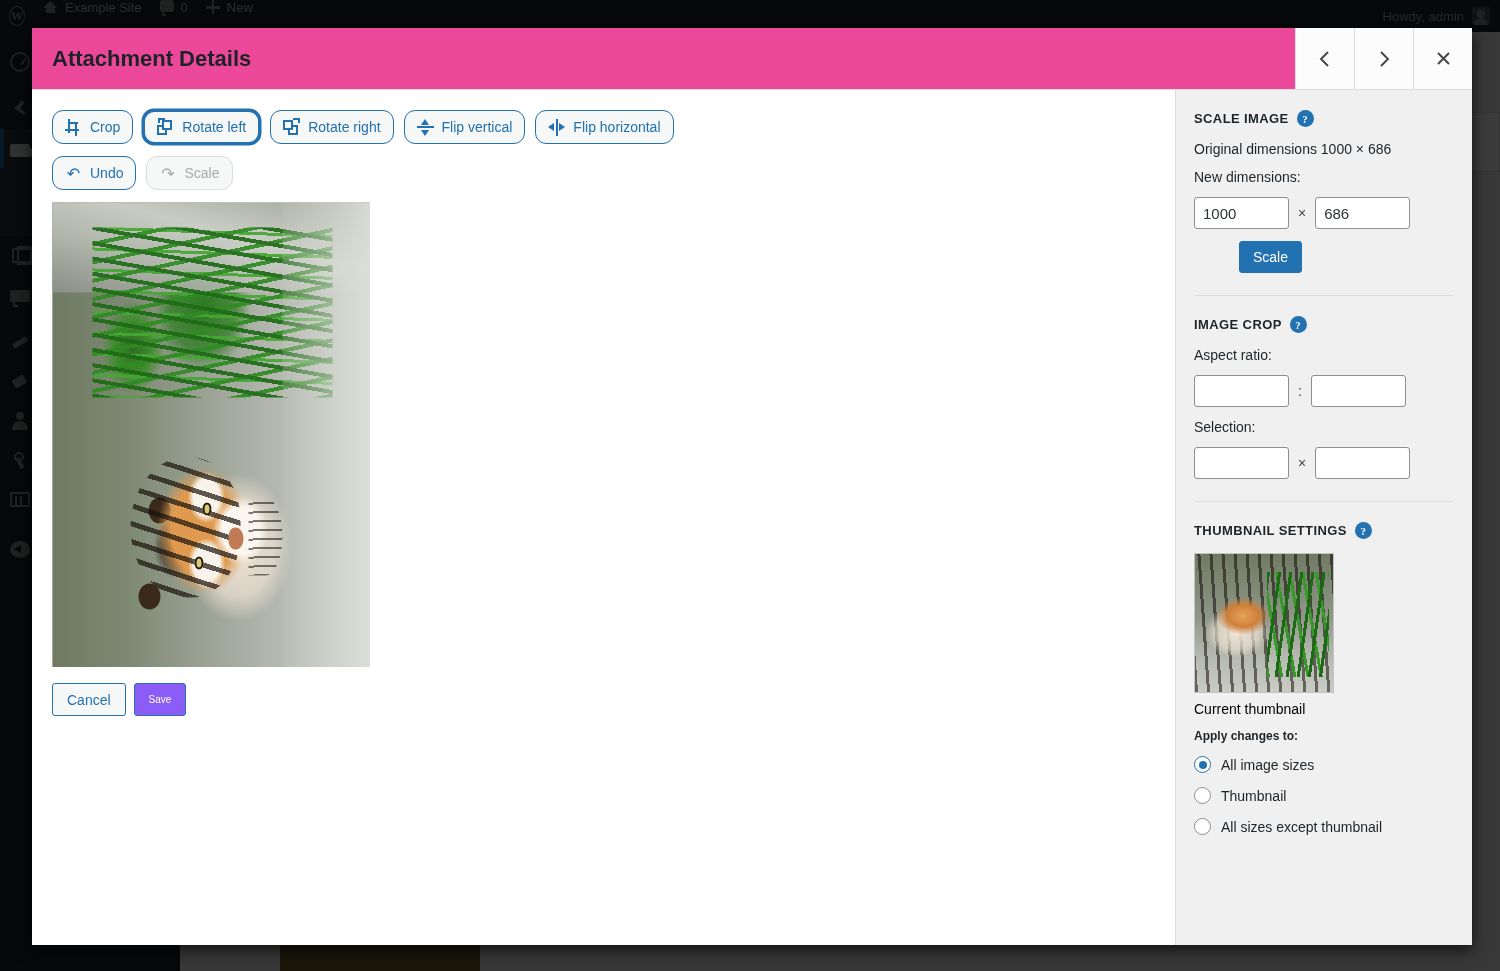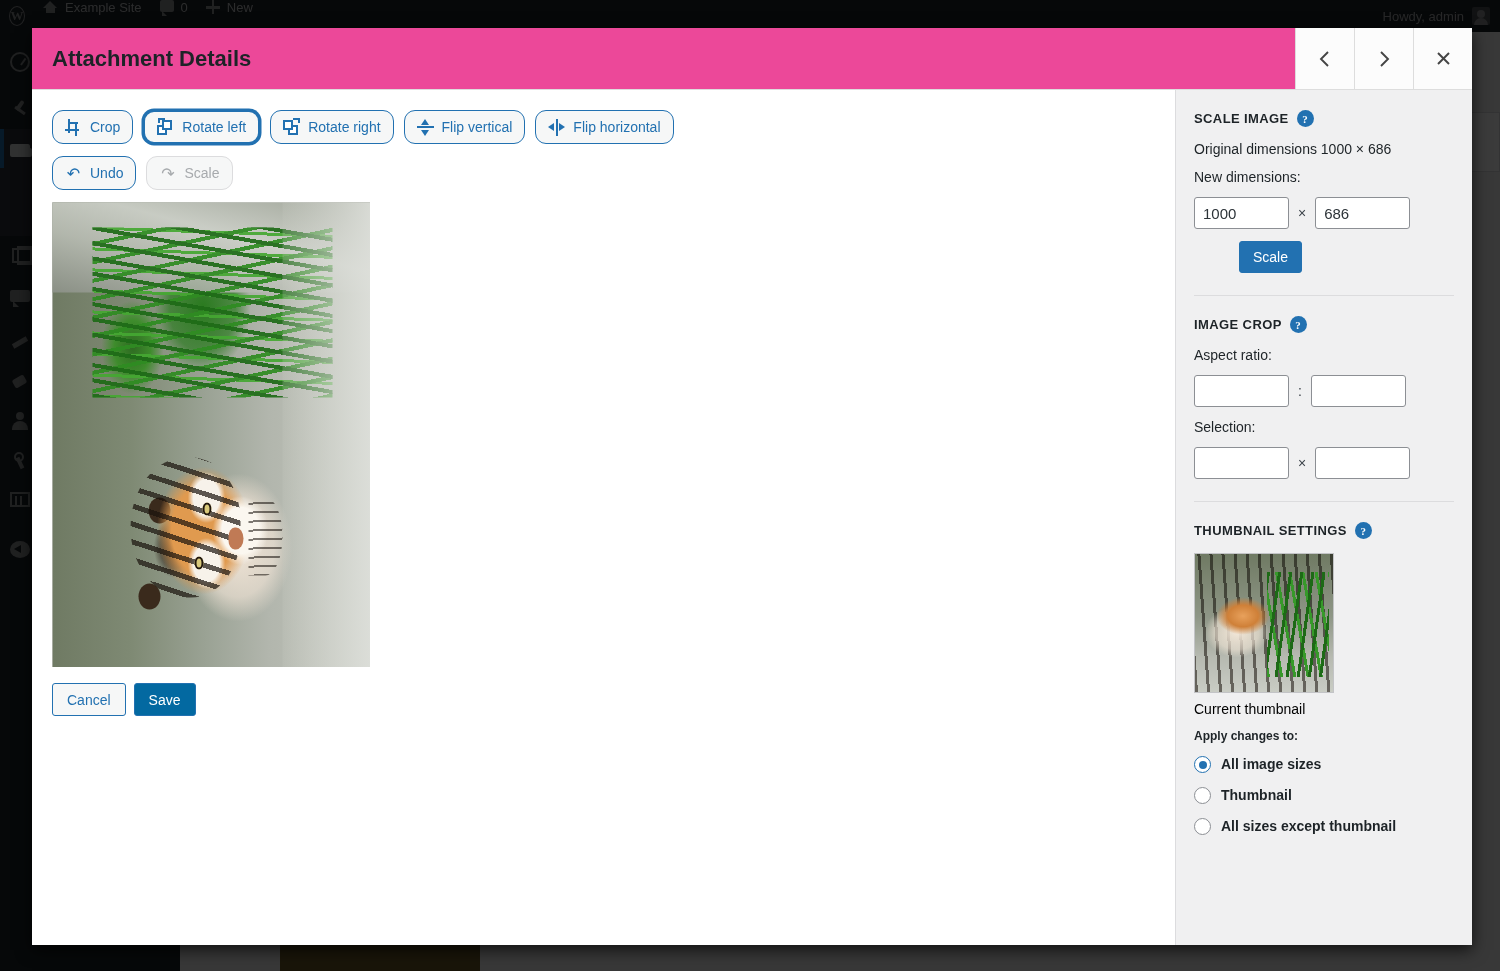--- a/index.html
+++ b/index.html
@@ -229,22 +229,22 @@
     background:linear-gradient(105deg,#8d9289 0%,#b9bdb4 35%,#cfd2cb 60%,#9aa093 100%);
     opacity:.9;
   }
 
   .action-row { margin-top:16px; display:flex; gap:8px; }
   .btn-secondary {
     height:33px; padding:0 14px; background:#f6f7f7; border:1px solid #2271b1;
     border-radius:3px; color:#2271b1; font-size:14px; cursor:pointer;
   }
   .btn-primary {
-    height:33px; padding:0 14px; background:#0369a1; border:1px solid #2271b1;
-    border-radius:3px; color:#fff; font-size:14px; cursor:pointer;
+    height:33px; padding:0 14px; background:#8b5cf6; border:1px solid #2271b1;
+    border-radius:3px; color:#fff; font-size:10px; cursor:pointer;
   }
 
   
   .settings-pane {
     width:297px; flex:0 0 297px; background:#f0f0f1;
     border-left:1px solid #dcdcde; padding:20px 18px; overflow:auto;
   }
   .sec-title {
     font-size:13px; font-weight:bold; letter-spacing:.4px;
     color:#1d2327; text-transform:uppercase; display:flex; align-items:center; gap:8px;
@@ -281,21 +281,21 @@
     background-blend-mode: normal, normal, multiply, normal;
   }
   .thumb-grass{
     position:absolute;right:4px;top:18px;width:62px;height:105px;
     background:
       repeating-linear-gradient(98deg,#1d6a16 0 3px, rgba(29,106,22,0) 3px 11px),
       repeating-linear-gradient(80deg,#37992a 0 3px, rgba(55,153,42,0) 3px 13px);
   }
   .thumb-caption { font-size:14px; color:#000000; margin-bottom:12px; }
   .apply-label { font-size:12px; font-weight:bold; color:#1d2327; margin-bottom:13px; }
-  .radio-row { display:flex; align-items:flex-start; gap:10px; margin-bottom:14px; cursor:pointer;font-weight:bold; }
+  .radio-row { display:flex; align-items:flex-end; gap:10px; margin-bottom:14px; cursor:pointer; }
   .radio {
     width:17px;height:17px;border-radius:50%;border:1px solid #8c8f94;background:#fff;
     flex:0 0 17px; position:relative;
   }
   .radio.checked { border-color:#2271b1; }
   .radio.checked::after{
     content:"";position:absolute;left:3.5px;top:3.5px;width:8px;height:8px;
     border-radius:50%;background:#2271b1;
   }
   .radio-label { font-size:14px; color:#1d2327; }

